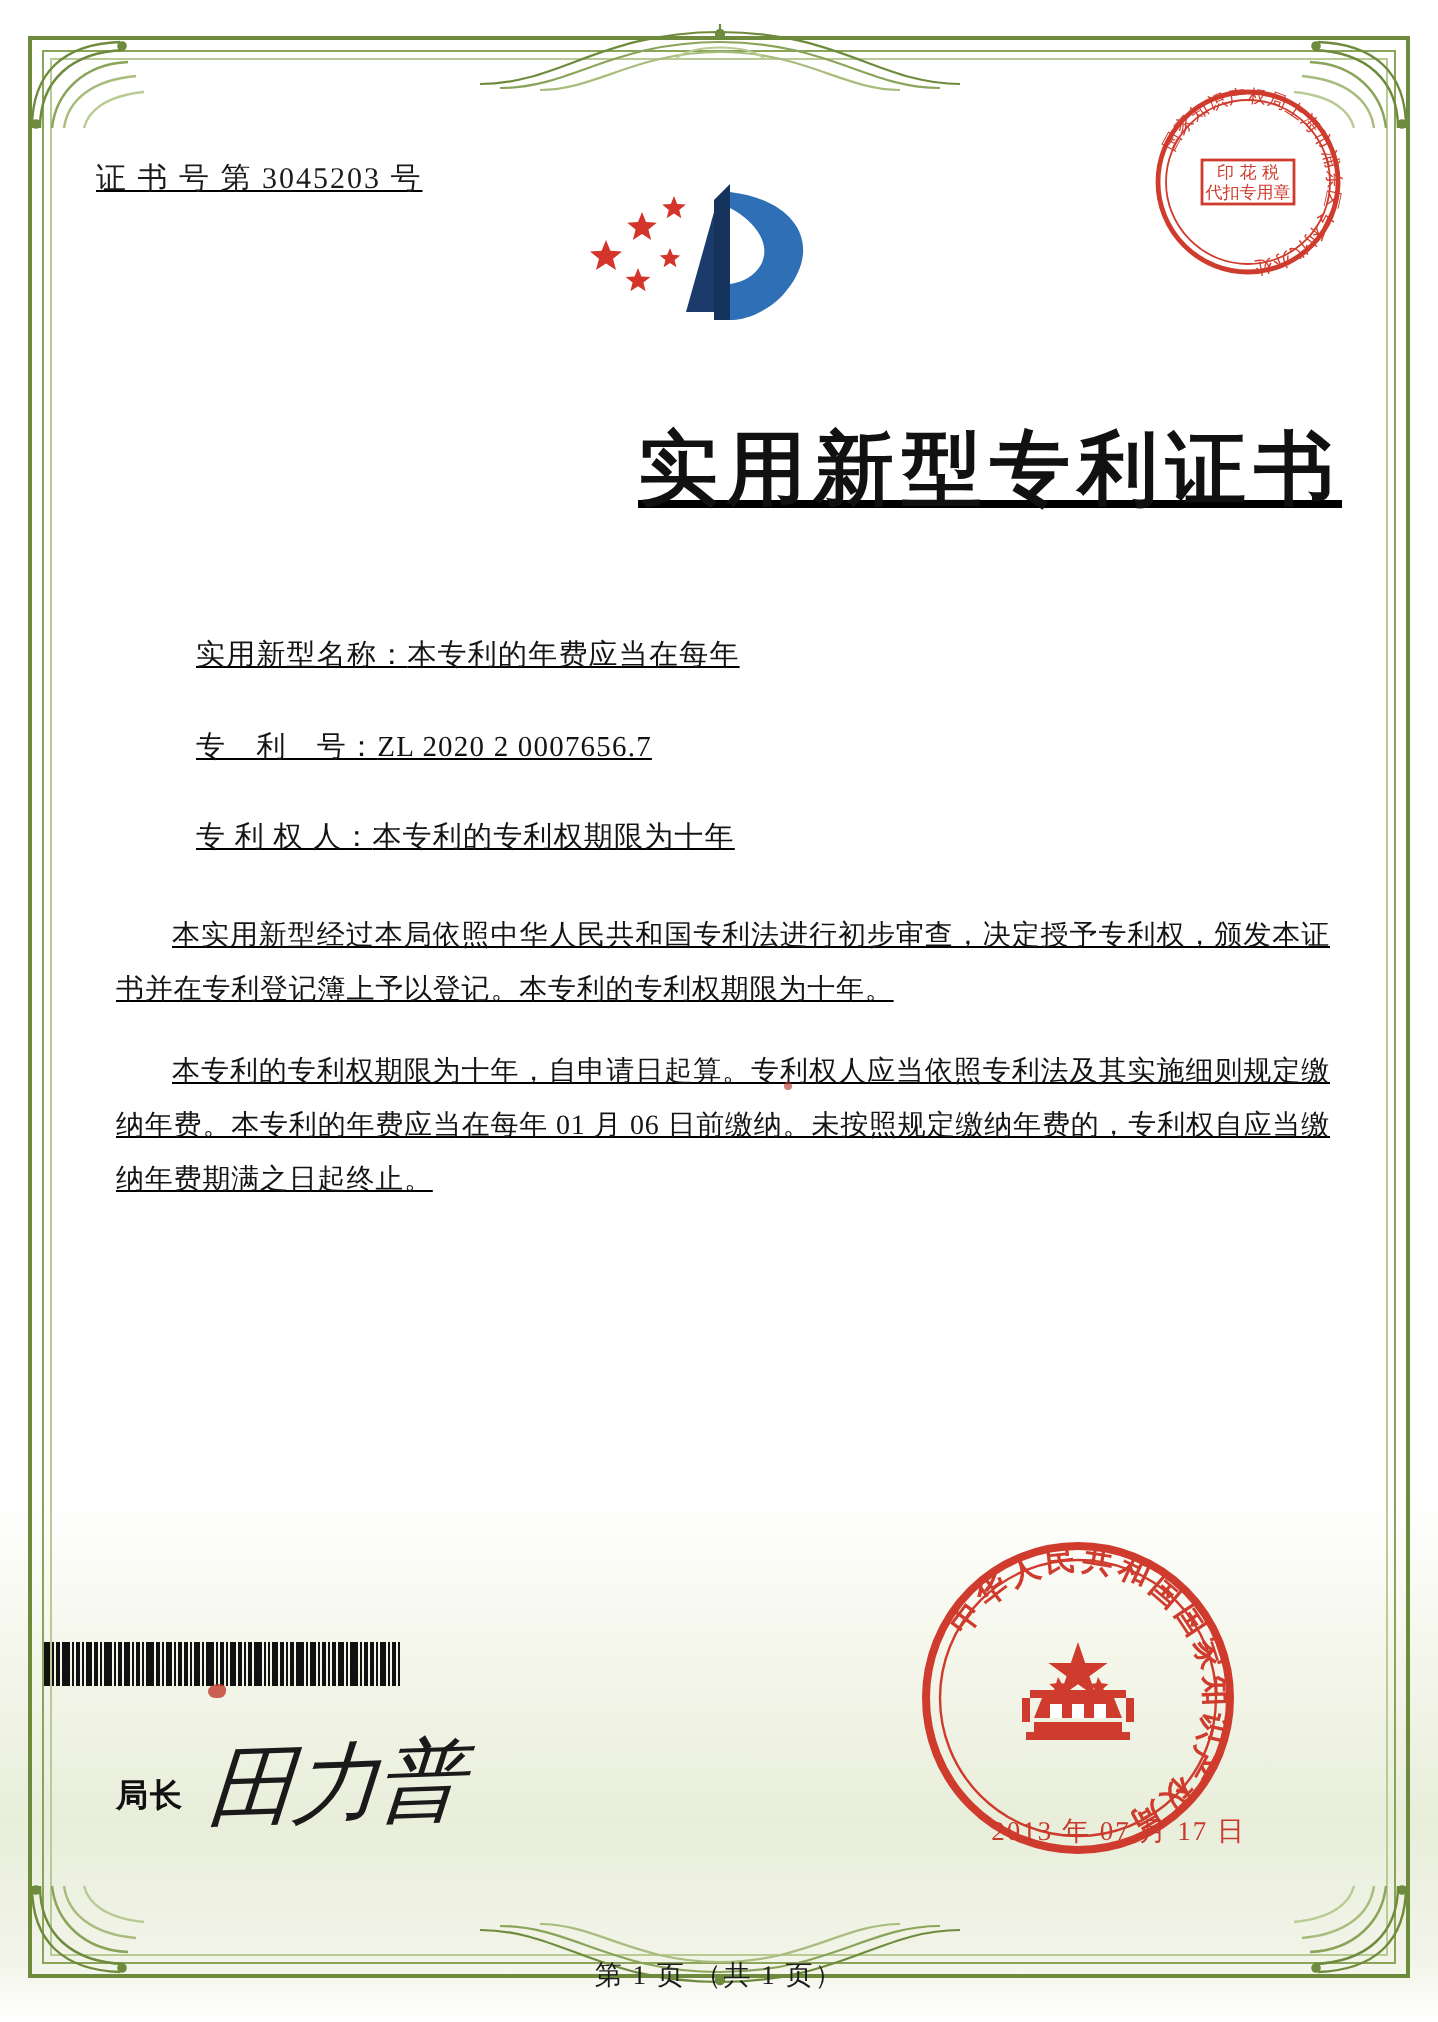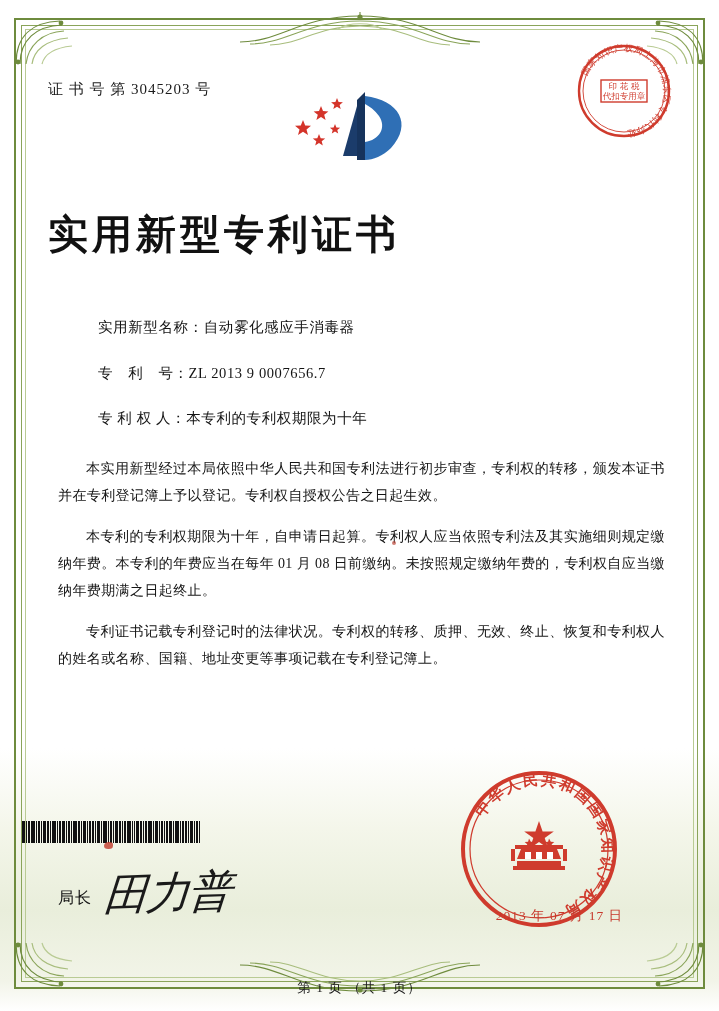--- a/index.html
+++ b/index.html
@@ -60,40 +60,40 @@
   .bottom-ornament {
     position: absolute;
     left: 50%; bottom: 16px;
     transform: translateX(-50%) scaleY(-1);
     width: 240px; height: 34px;
   }
 
   
   .content {
     position: absolute;
-    left: 48px; top: 52px; right: 48px; bottom: 40px;
+    left: 48px; top: 52px; right: 48px; bottom: 40px; text-decoration: underline;
   }
 
   .cert-no {
     font-size: 15px;
     color: #1b1b1b;
     letter-spacing: 1px;
     margin-top: 28px;
   }
 
   
   .logo {
     position: absolute;
     left: 50%; top: 38px;
     transform: translateX(-50%);
     width: 130px; height: 76px;
   }
 
   .title {
-    text-align: left;
+    text-align: right;
     font-size: 40px;
     font-weight: bold;
     letter-spacing: 4px;
     color: #111;
     margin-top: 108px;
     font-family: "DejaVu Serif", serif;
   }
 
   .fields {
     margin-top: 56px;
@@ -147,20 +147,21 @@
     bottom: 96px;
     display: flex;
     align-items: flex-end;
     gap: 12px;
   }
   .sig-label {
     font-size: 16px;
     color: #111;
     letter-spacing: 1px;
     padding-bottom: 6px;
+    font-weight: bold;
   }
   .sig-name {
     font-size: 44px;
     color: #1a1a1a;
     font-family: "DejaVu Serif", serif;
     font-style: italic;
     letter-spacing: -2px;
     transform: skewX(-6deg) rotate(-2deg);
     line-height: 1;
   }
@@ -321,34 +322,33 @@
         <path d="M48 66 L62 16 L62 66 Z" fill="#1b3c6b"></path>
 
         <path d="M70 6 C104 10 118 34 96 58 C88 66 78 70 70 70 L70 52 C84 50 92 38 84 26 C80 20 74 16 70 14 Z" fill="#2f6fb5"></path>
       </svg>
     </div>
 
     <div class="title">实用新型专利证书</div>
 
     <div class="fields">
       <div class="field-row">
-        <span class="field-label">实用新型名称：</span><span class="field-value">自动雾化感应手消毒器</span>
+        <span class="field-label">实用新型名称：</span><span class="field-value">本专利的年费应当在每年</span>
       </div>
       <div class="field-row">
-        <span class="field-label">专　利　号：</span><span class="field-value">ZL 2013 9 0007656.7</span>
+        <span class="field-label">专　利　号：</span><span class="field-value">ZL 2020 2 0007656.7</span>
       </div>
       <div class="field-row">
         <span class="field-label">专 利 权 人：</span><span class="field-value">本专利的专利权期限为十年</span>
       </div>
     </div>
 
     <div class="paragraphs">
-      <p class="para">本实用新型经过本局依照中华人民共和国专利法进行初步审查，专利权的转移，颁发本证书并在专利登记簿上予以登记。专利权自授权公告之日起生效。</p>
-      <p class="para">本专利的专利权期限为十年，自申请日起算。专利权人应当依照专利法及其实施细则规定缴纳年费。本专利的年费应当在每年 01 月 08 日前缴纳。未按照规定缴纳年费的，专利权自应当缴纳年费期满之日起终止。</p>
-      <p class="para">专利证书记载专利登记时的法律状况。专利权的转移、质押、无效、终止、恢复和专利权人的姓名或名称、国籍、地址变更等事项记载在专利登记簿上。</p>
+      <p class="para">本实用新型经过本局依照中华人民共和国专利法进行初步审查，决定授予专利权，颁发本证书并在专利登记簿上予以登记。本专利的专利权期限为十年。</p>
+      <p class="para">本专利的专利权期限为十年，自申请日起算。专利权人应当依照专利法及其实施细则规定缴纳年费。本专利的年费应当在每年 01 月 06 日前缴纳。未按照规定缴纳年费的，专利权自应当缴纳年费期满之日起终止。</p>
     </div>
 
   </div>
 
   <div class="barcode">
     <i style="width:3px"></i>
       <i style="width:1px"></i>
       <i style="width:2px"></i>
       <i style="width:4px"></i>
     <i style="width:1px"></i>

